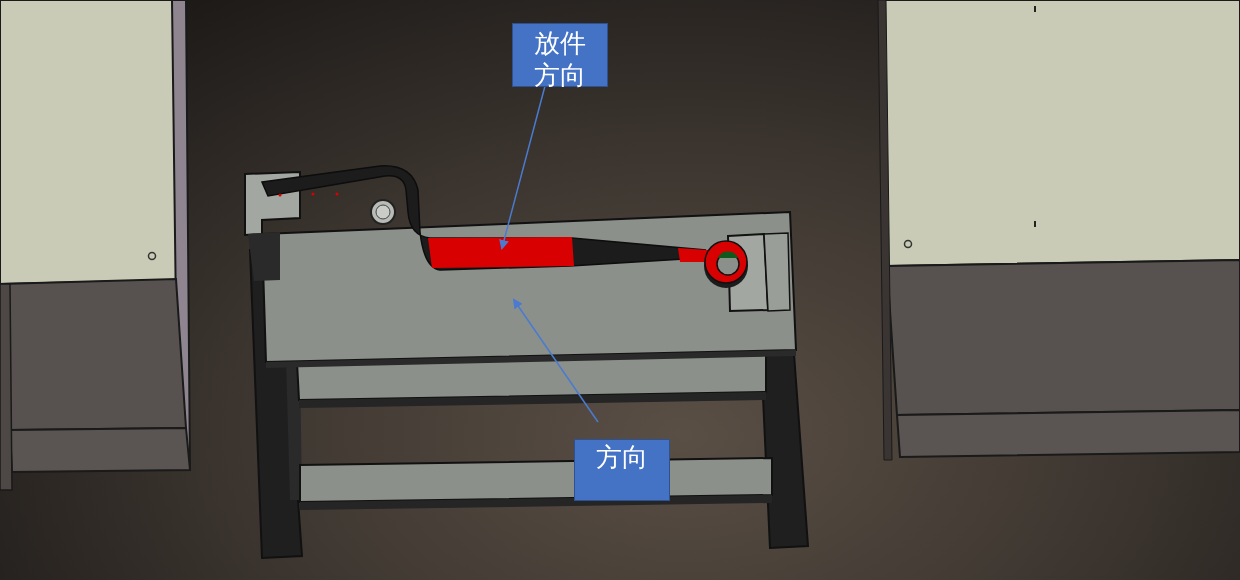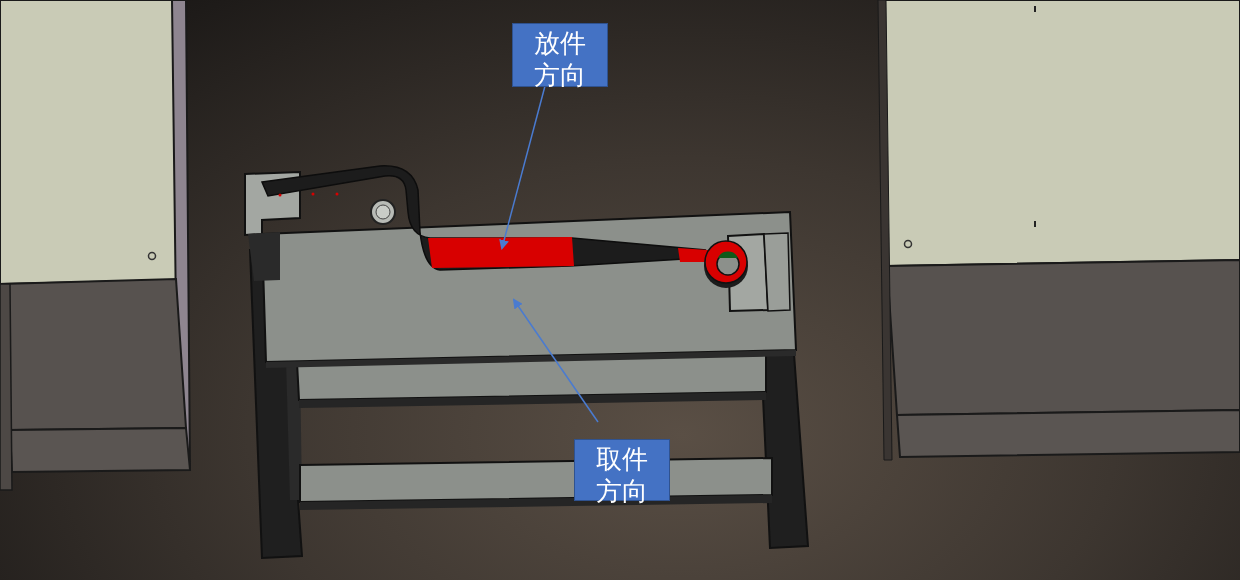--- a/index.html
+++ b/index.html
@@ -85,15 +85,14 @@
   <line x1="545" y1="86" x2="502" y2="248" stroke="#4a7bd0" stroke-width="1.5" marker-end="url(#arrowhead)"></line>
   <line x1="598" y1="422" x2="514" y2="300" stroke="#4a7bd0" stroke-width="1.5" marker-end="url(#arrowhead)"></line>
 </svg>
 
 <div class="callout" style="left:512px; top:23px; width:96px; height:64px;">
   <span>放件</span>
   <span style="margin-top:-2px;">方向</span>
 </div>
 
 <div class="callout" style="left:574px; top:439px; width:96px; height:62px;">
-  <span>取件</span>
   <span style="margin-top:-2px;">方向</span>
 </div>
 
 </body></html>

